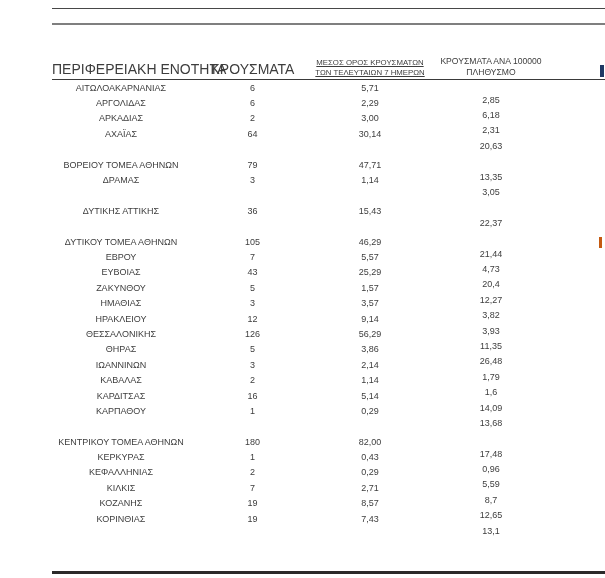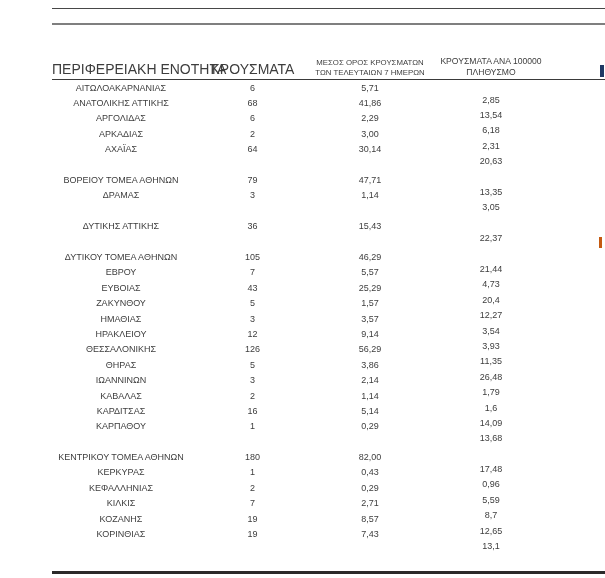--- a/index.html
+++ b/index.html
@@ -32,21 +32,21 @@
     white-space: nowrap;
     overflow: visible;
   }
   .c1 { width: 138px; }
   .c2 { width: 125px; }
   .c3 { width: 110px; }
   .c4 { width: 132px; margin-top: 24px; }
   .c5 { width: 48px; display: flex; justify-content: flex-end; }
 
   .th { font-size: 14px; color: #3d3d3d; }
-  .th.small { font-size: 7.8px; line-height: 1.22; }
+  .th.small { font-size: 7.8px; line-height: 1.22; text-decoration: underline; }
   .th.mid   { font-size: 8.6px; line-height: 1.2; }
 
   .row { display: flex; align-items: center; height: 15.4px; justify-content: space-between; }
   .row.spacer { height: 15.4px; }
   .td { font-size: 9px; color: #3d3d3d; }
 
   .frag { display: block; }
   .frag-navy {
     width: 4px; height: 12px;
     background: #1f3864;
@@ -87,27 +87,20 @@
 
     <div class="tbody" id="tbody">
         <div class="row">
           <div class="td c1">ΑΙΤΩΛΟΑΚΑΡΝΑΝΙΑΣ</div>
           <div class="td c2">6</div>
           <div class="td c3">5,71</div>
           <div class="td c4">2,85</div>
           <div class="td c5"></div>
         </div>
         <div class="row">
-          <div class="td c1">ΑΝΑΤΟΛΙΚΗΣ ΑΤΤΙΚΗΣ</div>
-          <div class="td c2">68</div>
-          <div class="td c3">41,86</div>
-          <div class="td c4">13,54</div>
-          <div class="td c5"></div>
-        </div>
-        <div class="row">
           <div class="td c1">ΑΡΓΟΛΙΔΑΣ</div>
           <div class="td c2">6</div>
           <div class="td c3">2,29</div>
           <div class="td c4">6,18</div>
           <div class="td c5"></div>
         </div>
         <div class="row">
           <div class="td c1">ΑΡΚΑΔΙΑΣ</div>
           <div class="td c2">2</div>
           <div class="td c3">3,00</div>
@@ -170,21 +163,21 @@
           <div class="td c1">ΖΑΚΥΝΘΟΥ</div>
           <div class="td c2">5</div>
           <div class="td c3">1,57</div>
           <div class="td c4">12,27</div>
           <div class="td c5"></div>
         </div>
         <div class="row">
           <div class="td c1">ΗΜΑΘΙΑΣ</div>
           <div class="td c2">3</div>
           <div class="td c3">3,57</div>
-          <div class="td c4">3,54</div>
+          <div class="td c4">3,82</div>
           <div class="td c5"></div>
         </div>
         <div class="row">
           <div class="td c1">ΗΡΑΚΛΕΙΟΥ</div>
           <div class="td c2">12</div>
           <div class="td c3">9,14</div>
           <div class="td c4">3,93</div>
           <div class="td c5"></div>
         </div>
         <div class="row">

